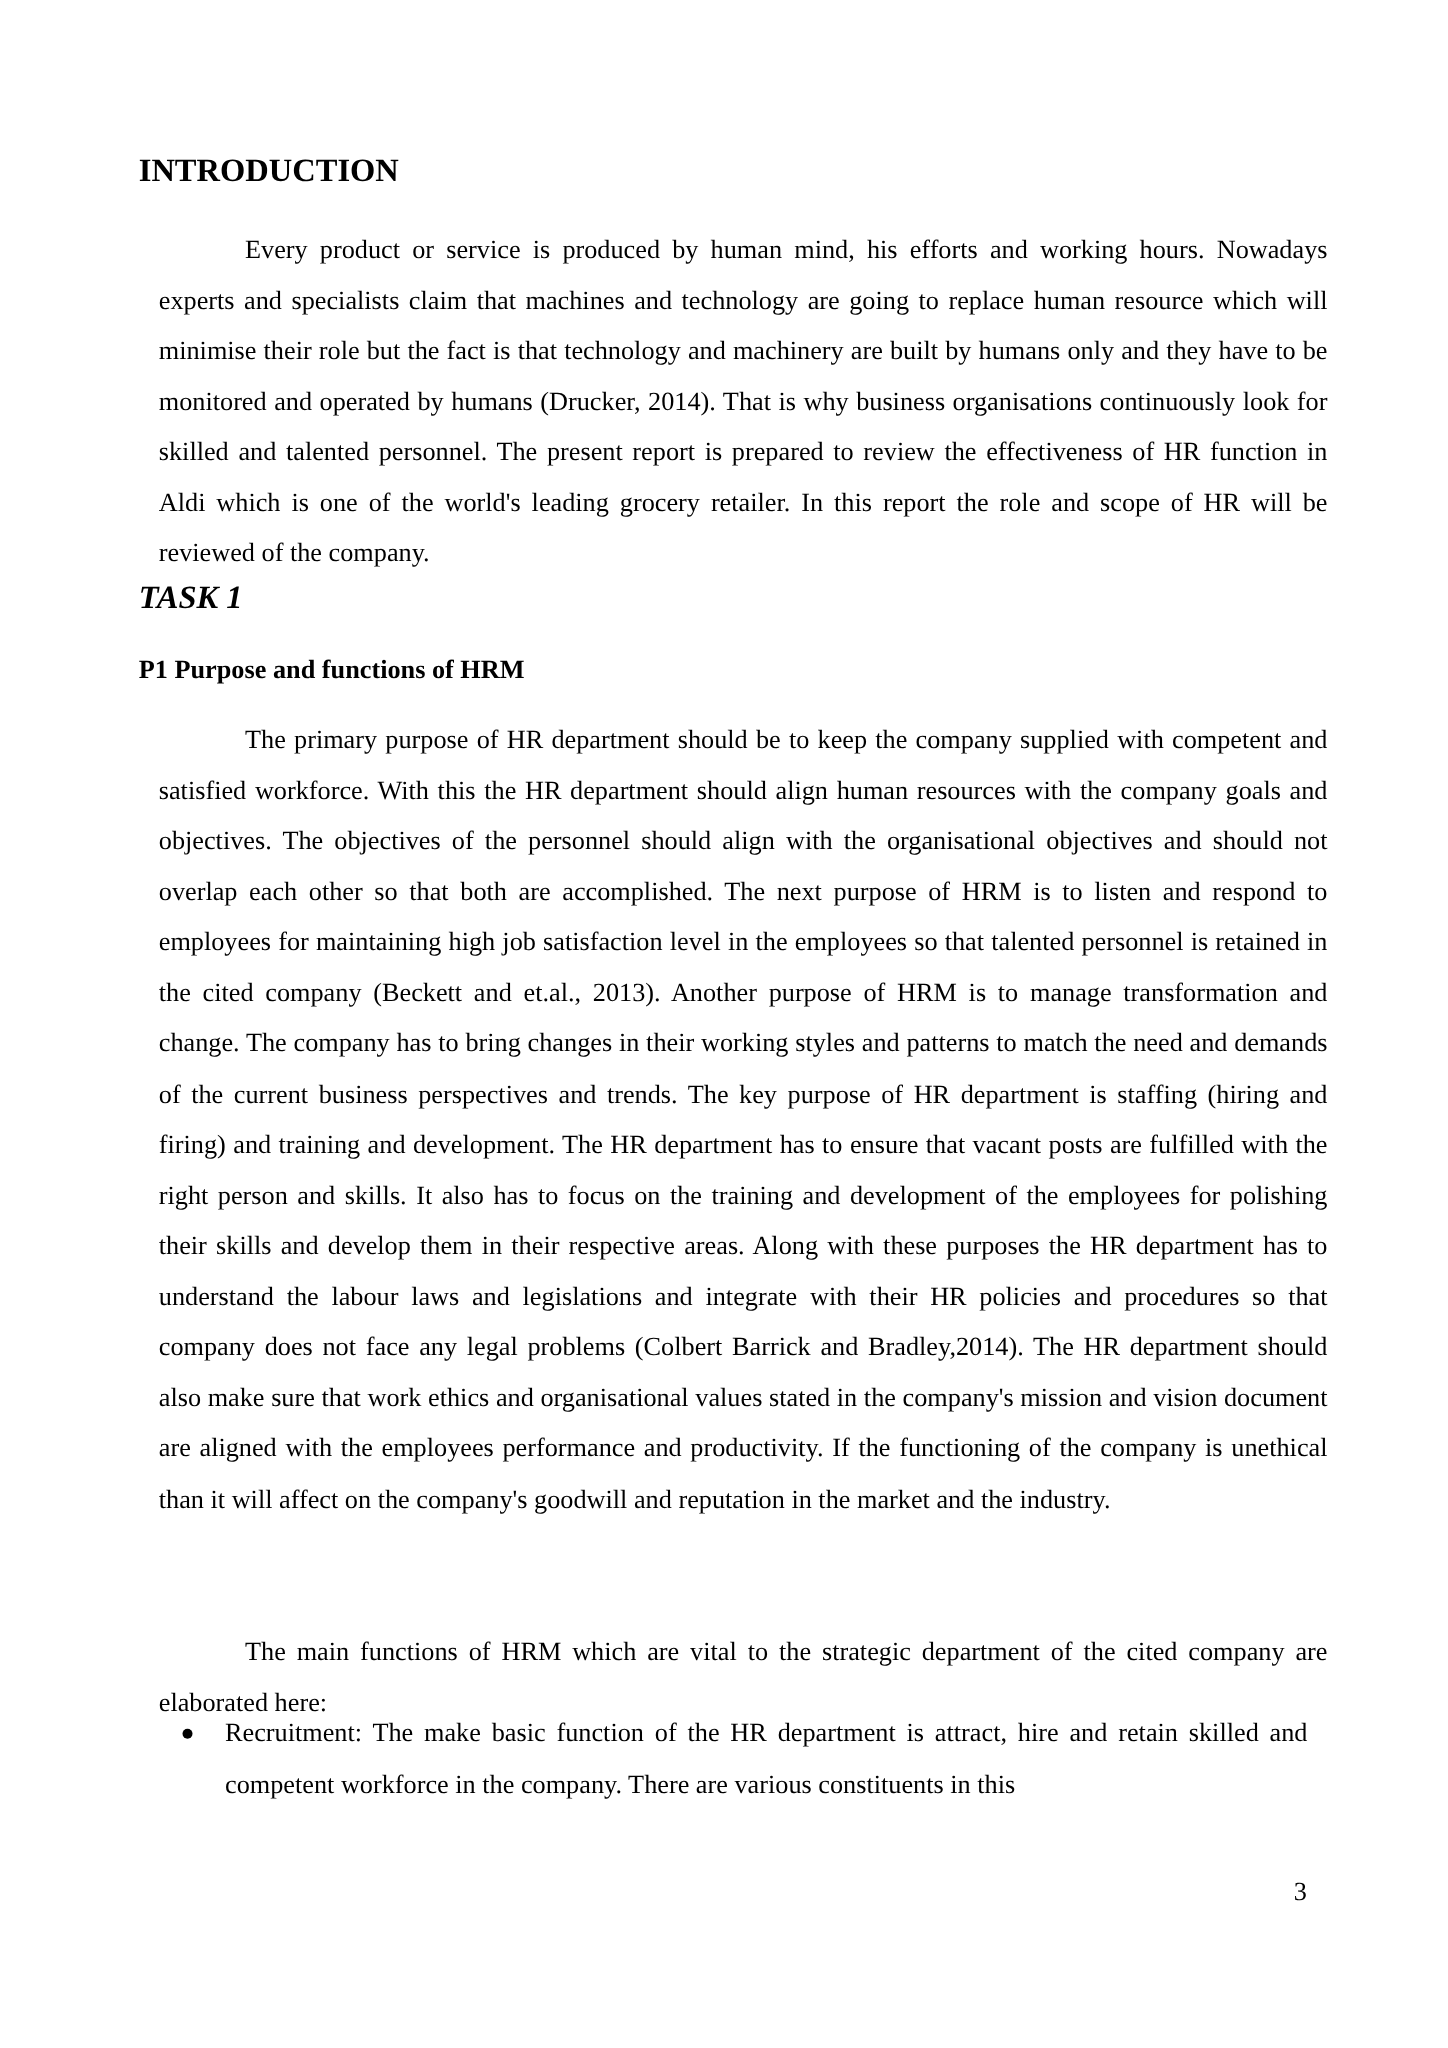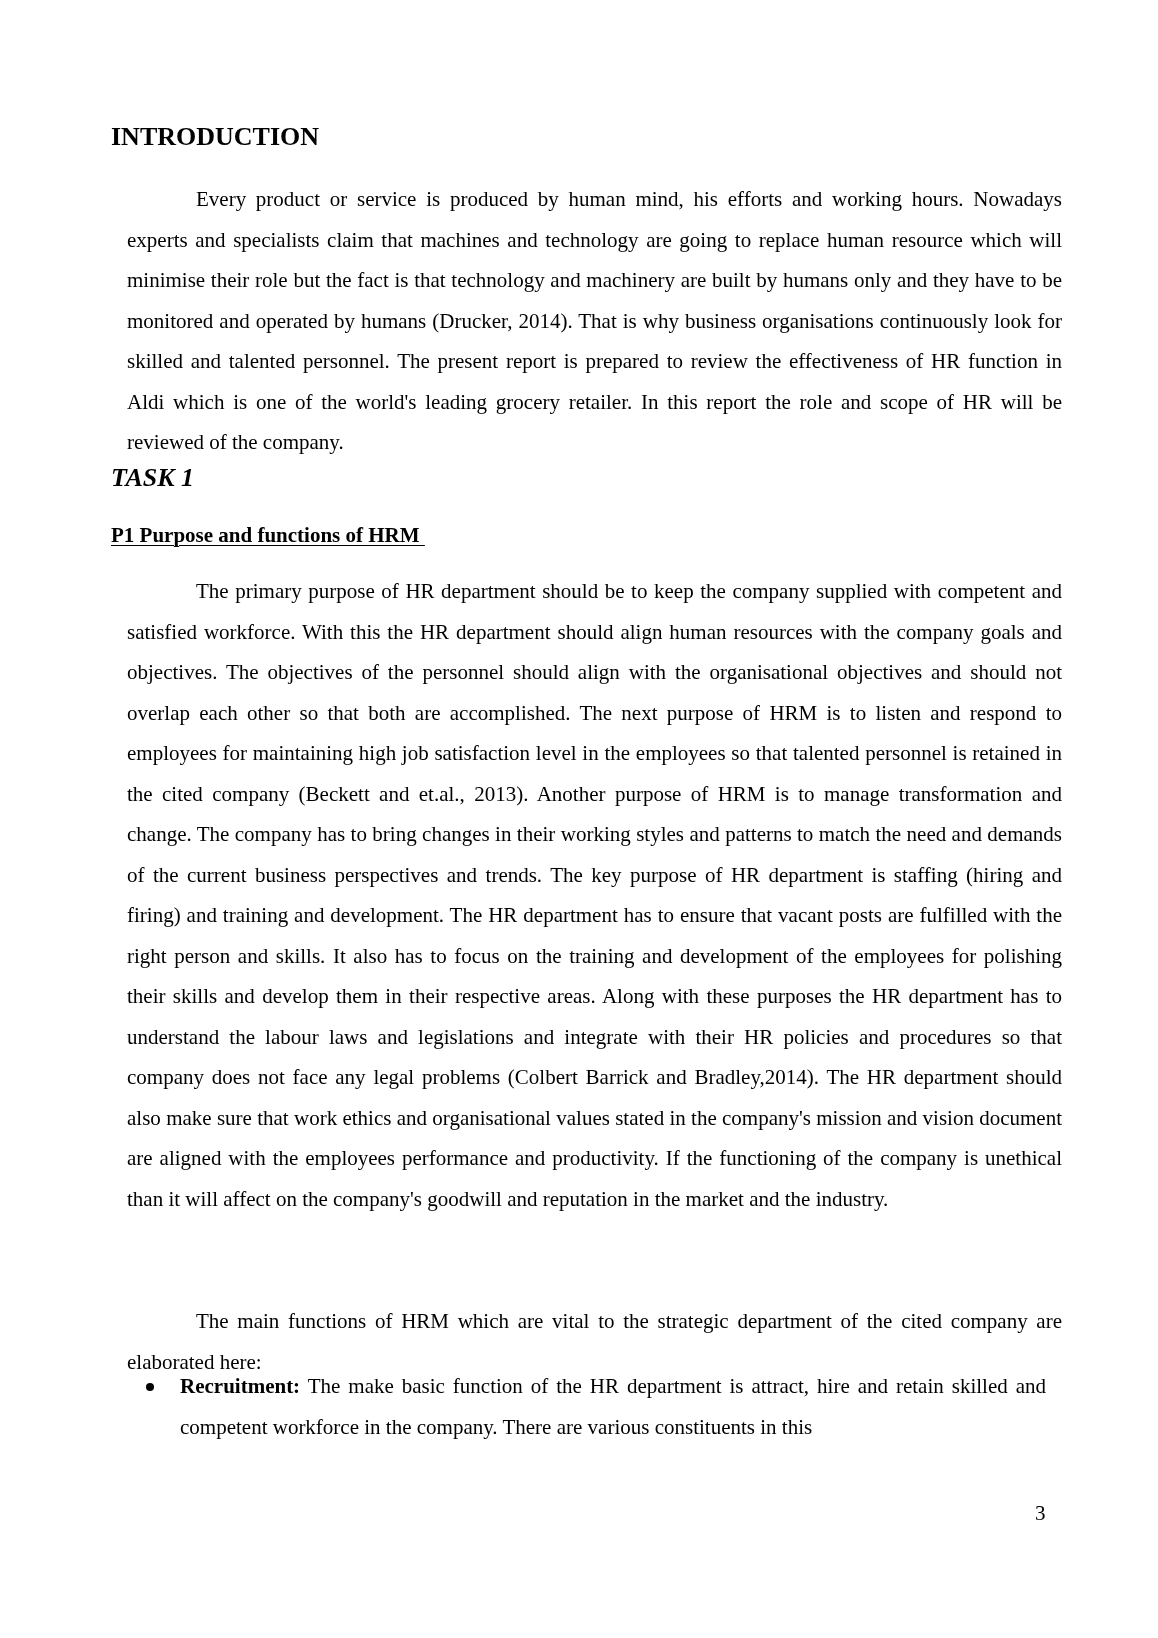--- a/index.html
+++ b/index.html
@@ -32,21 +32,20 @@
     }
     #h-intro { top: 122px; }
     #h-task1 { top: 463px; font-style: italic; }
     .subheading {
       position: absolute;
       left: 0;
       top: 522px;
       margin: 0;
       font-size: 21px;
       line-height: 26px;
-      text-decoration: underline;
       text-decoration-thickness: 1px;
       text-underline-offset: 3px;
       white-space: pre;
     }
     .para {
       position: absolute;
       left: 0;
       width: 935px;
       margin: 16px;
       font-size: 21px;
@@ -75,21 +74,21 @@
     }
     .bullet-dot {
       position: absolute;
       left: 35px;
       top: 17px;
       width: 8px;
       height: 8px;
       border-radius: 50%;
       background: #000;
     }
-    .bullet-term { font-weight: bold; }
+    .bullet-term { font-weight: normal; }
     .page-number {
       position: absolute;
       left: 1035px;
       top: 1500px;
       font-size: 21px;
       line-height: 26px;
     }
   </style>
 </head>
 <body>

